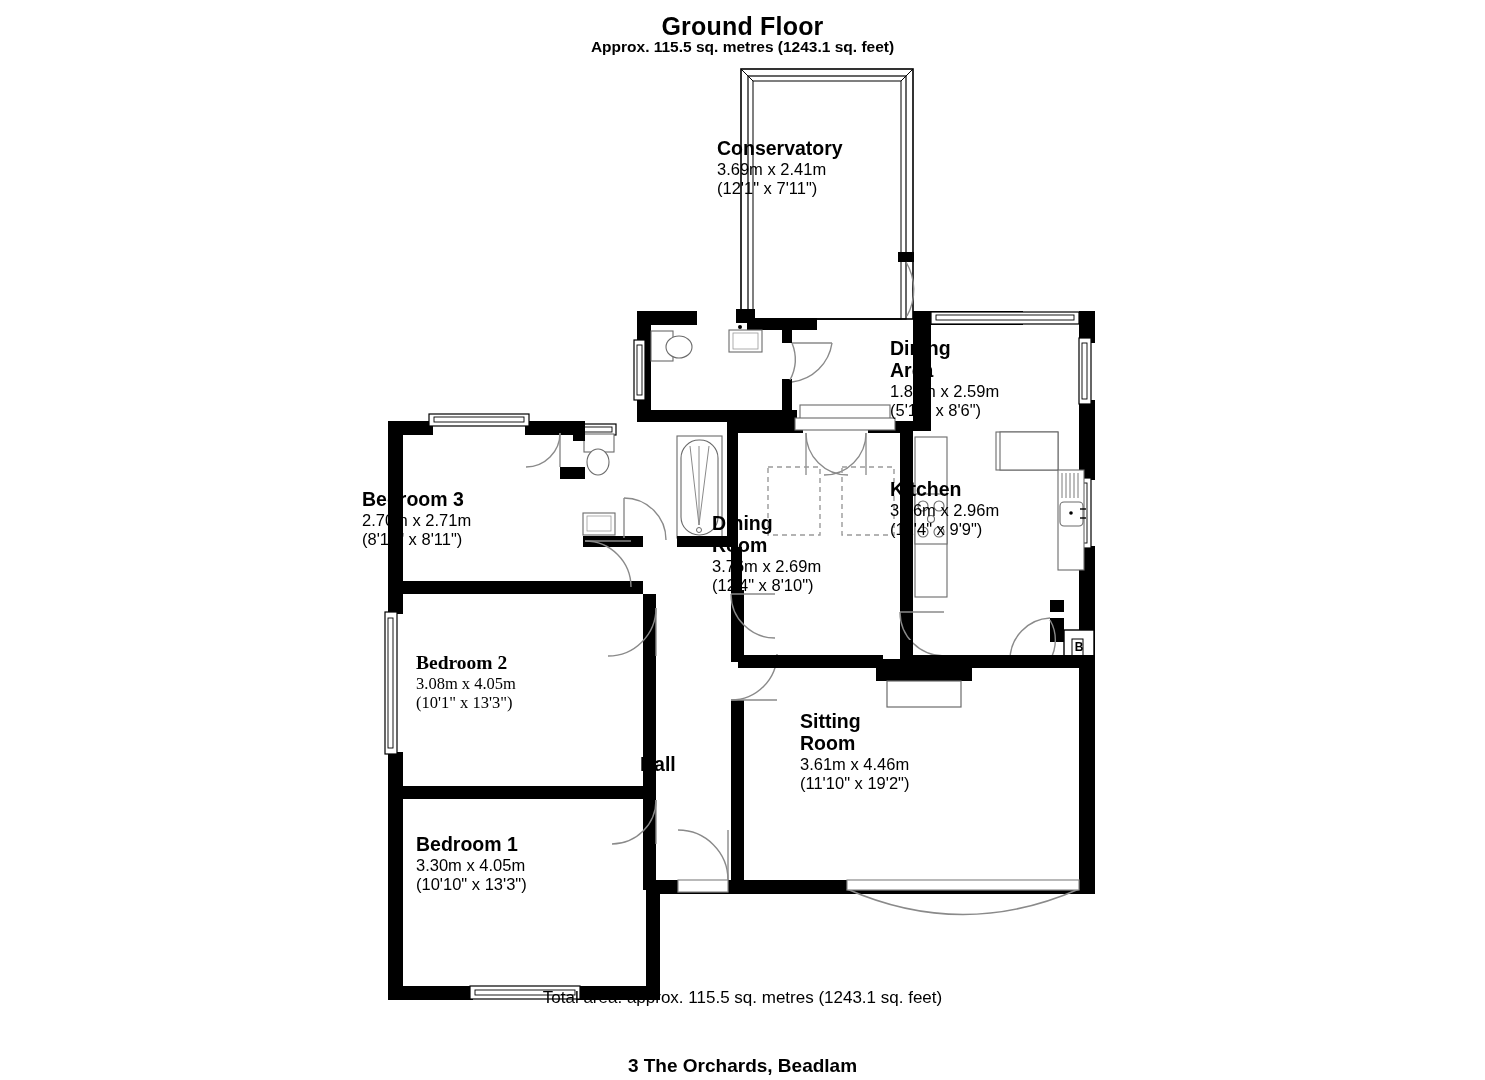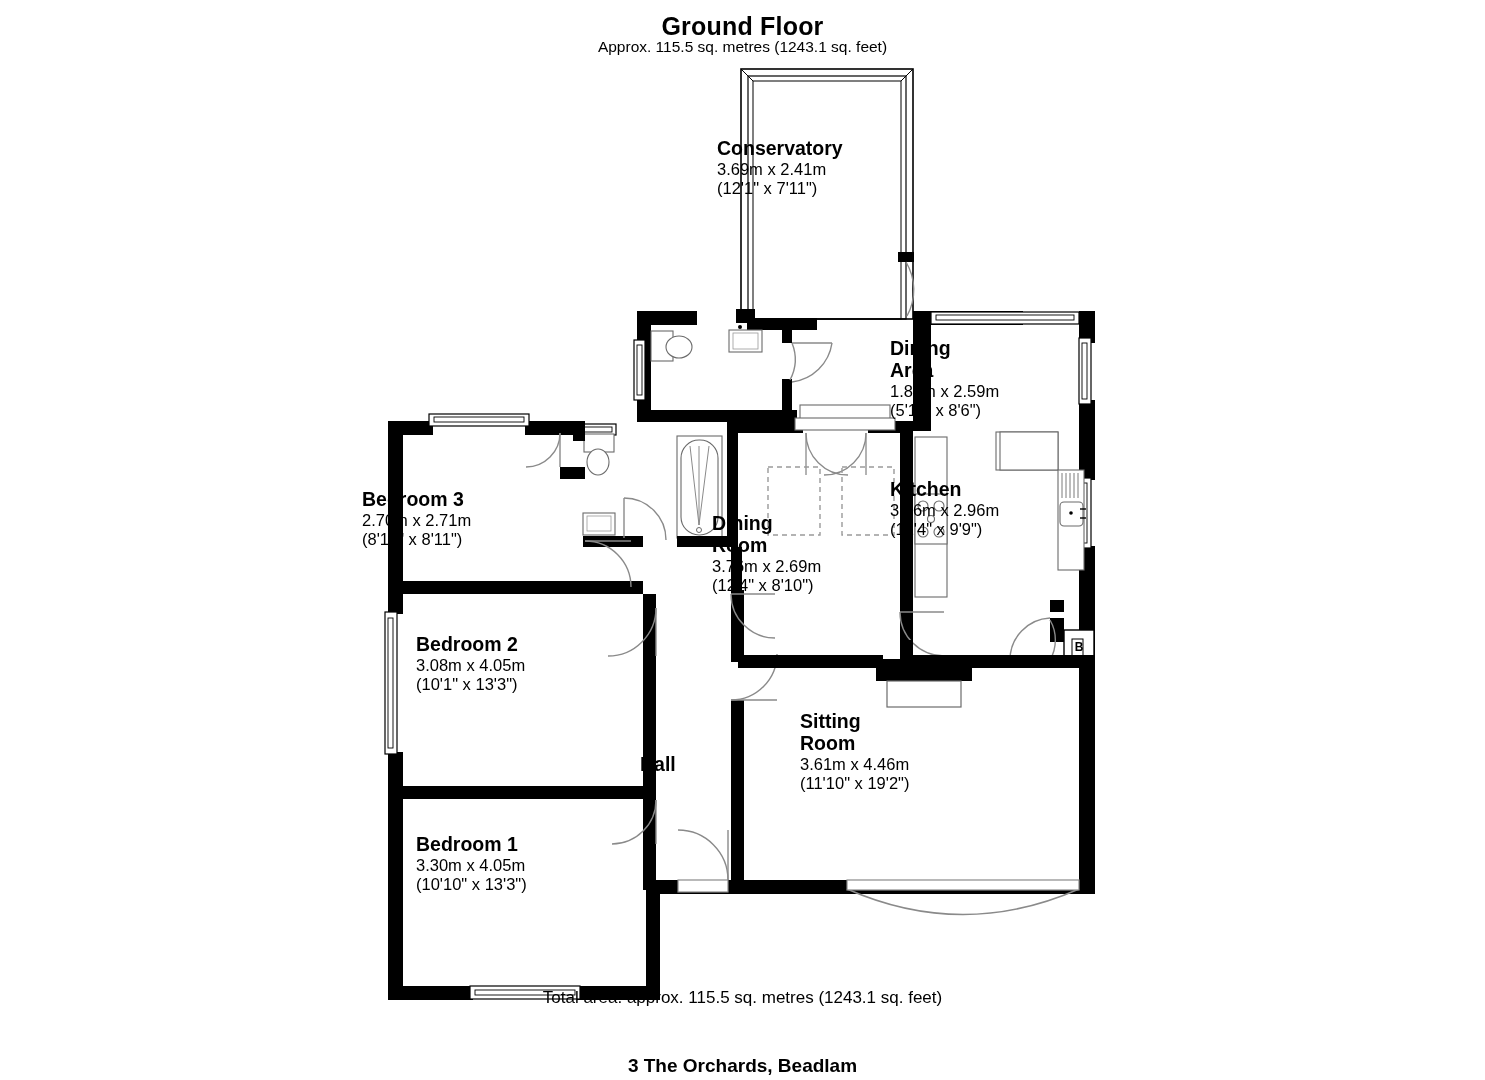--- a/index.html
+++ b/index.html
@@ -29,21 +29,21 @@
   }
   #title {
     top: 12px;
     font-size: 25px;
     font-weight: bold;
     letter-spacing: 0.2px;
   }
   #subtitle {
     top: 38px;
     font-size: 15.5px;
-    font-weight: normal;
+    font-weight: bold;
   }
   #footer-area {
     top: 988px;
     font-size: 17px;
   }
   #footer-address {
     top: 1055px;
     font-size: 19px;
     font-weight: bold;
   }
@@ -380,21 +380,21 @@
     <span class="df">(8'10" x 8'11")</span>
   </div>
 
   <div class="room-label" style="left:712px; top:512px; width:220px;">
     <span class="nm">Dining</span>
     <span class="nm2">Room</span>
     <span class="dm">3.76m x 2.69m</span>
     <span class="df">(12'4" x 8'10")</span>
   </div>
 
-  <div class="room-label" style="left:416px; top:633px; width:220px;">
+  <div class="room-label" style="left:416px; top:652px; width:220px;font-family:Liberation Serif, serif;">
     <span class="nm">Bedroom 2</span>
     <span class="dm">3.08m x 4.05m</span>
     <span class="df">(10'1" x 13'3")</span>
   </div>
 
   <div class="room-label" style="left:800px; top:710px; width:220px;">
     <span class="nm">Sitting</span>
     <span class="nm2">Room</span>
     <span class="dm">3.61m x 4.46m</span>
     <span class="df">(11'10" x 19'2")</span>

